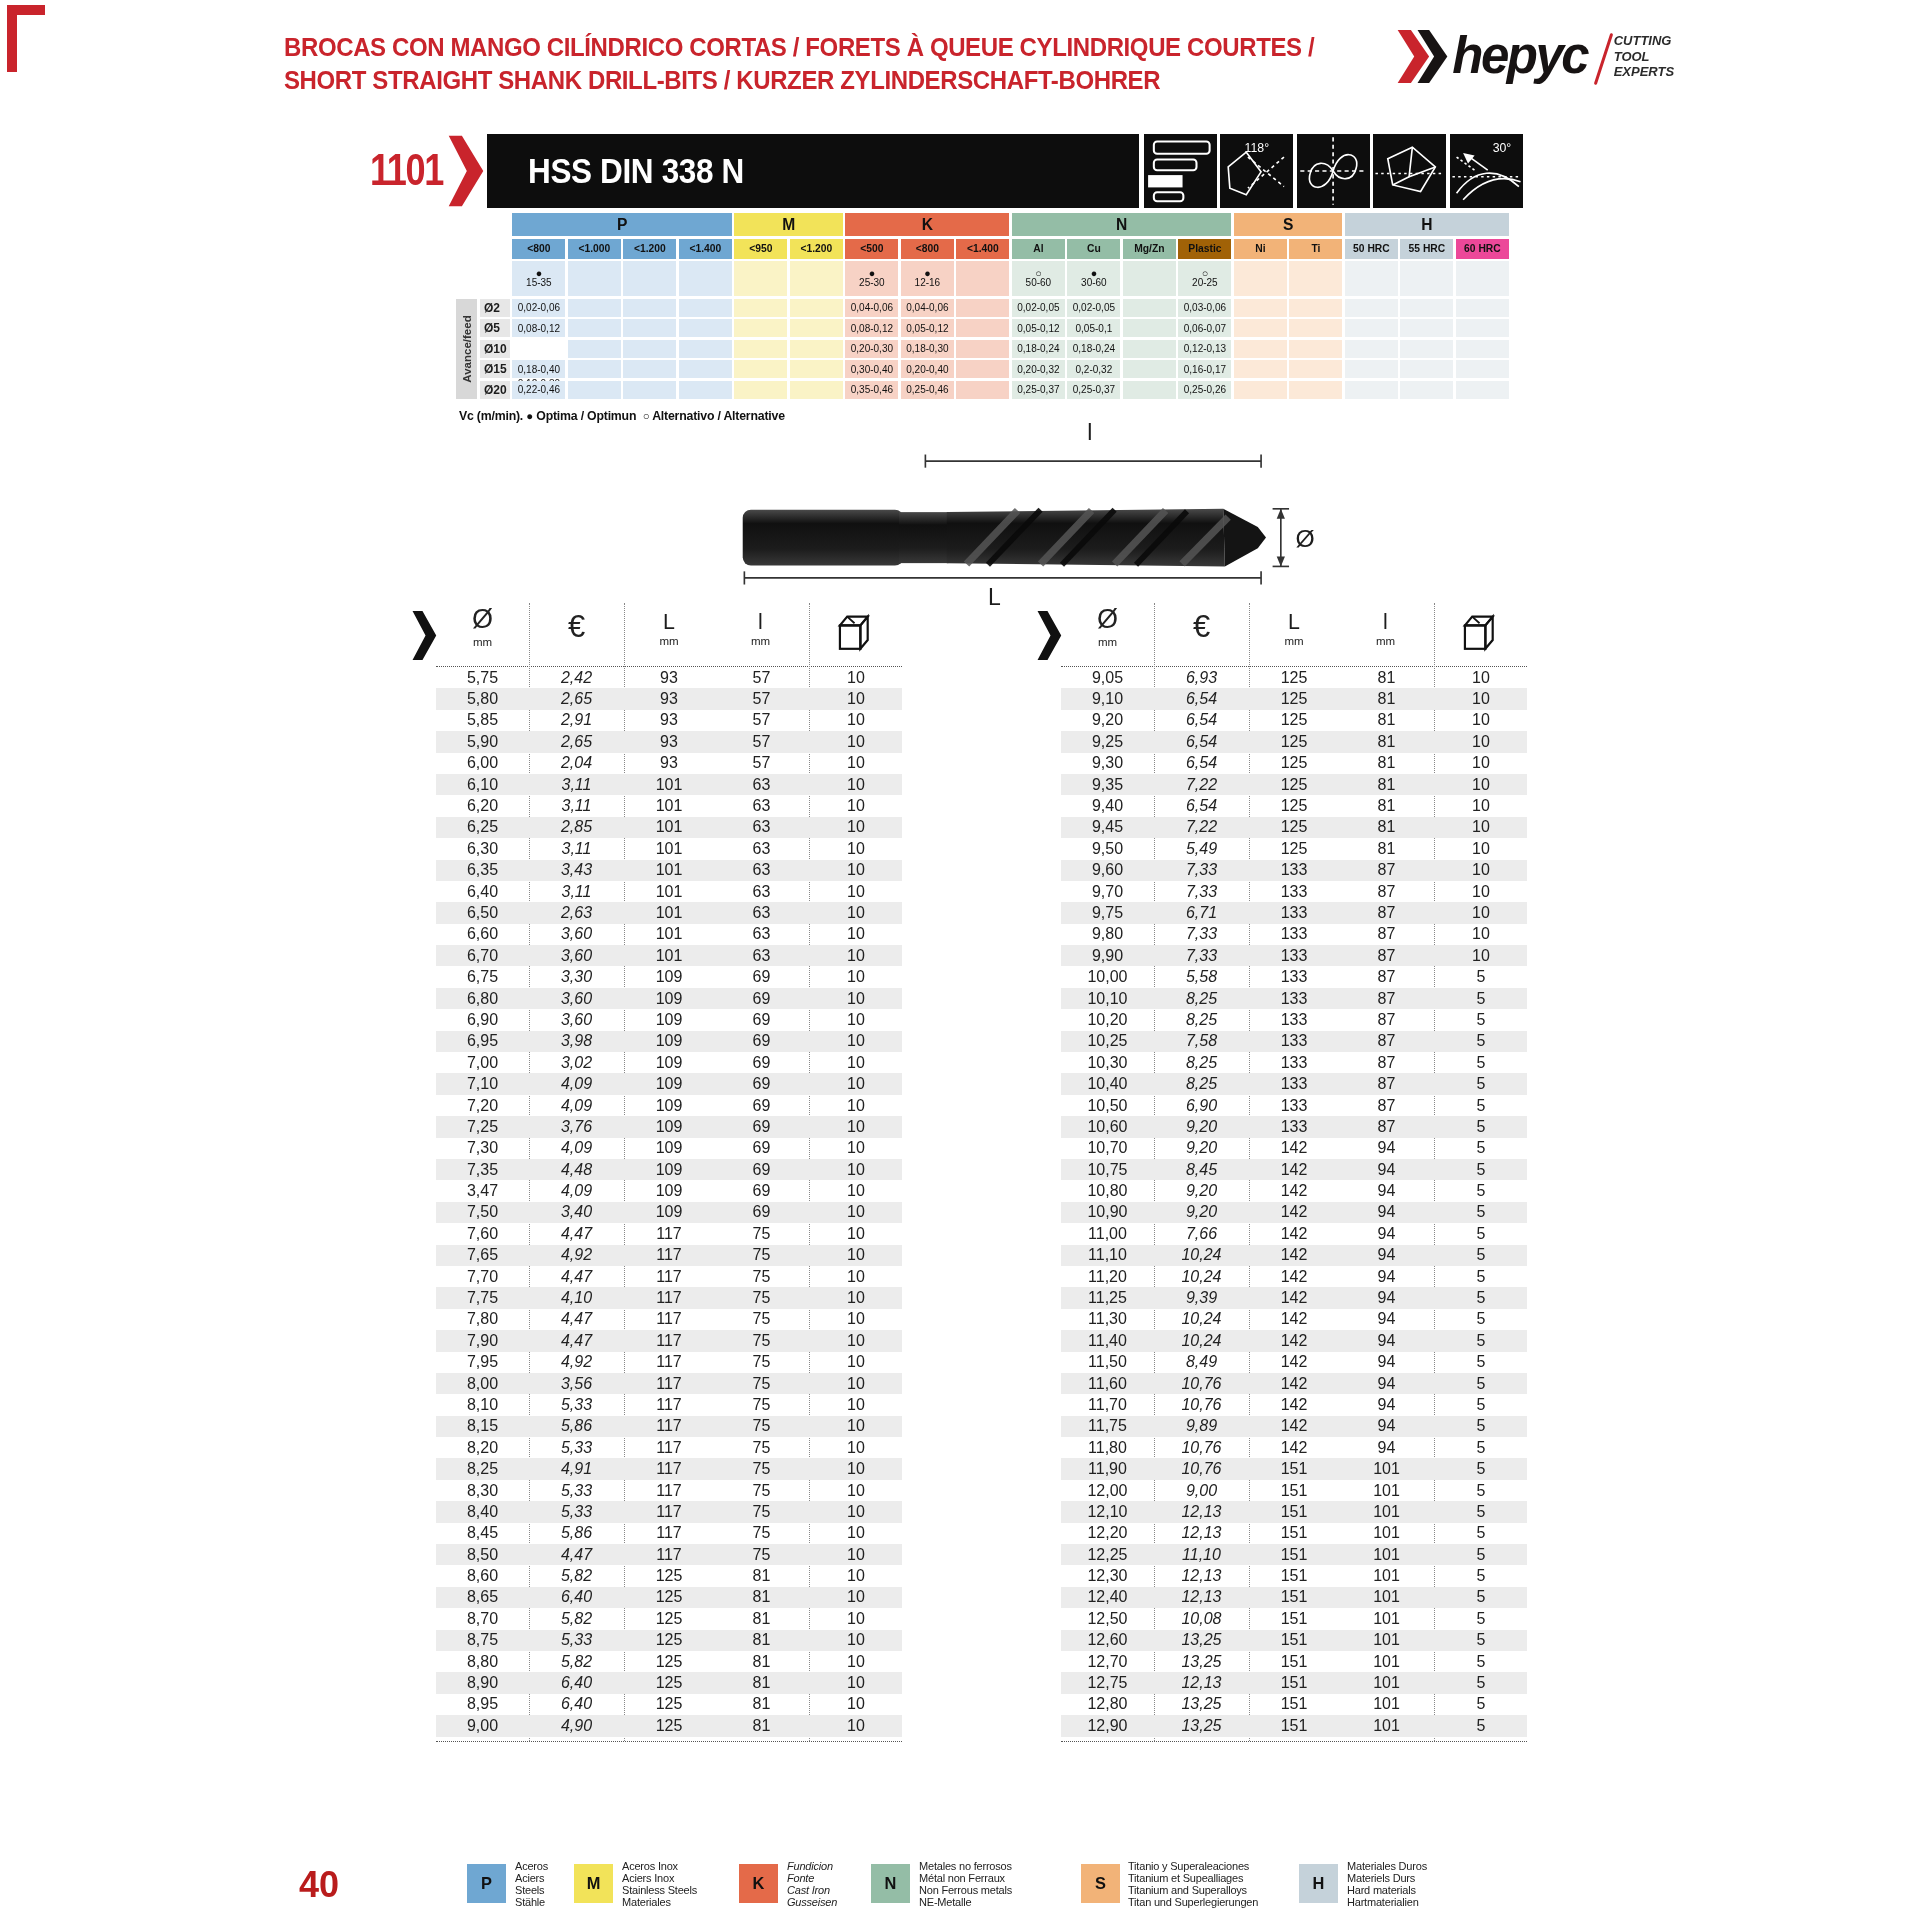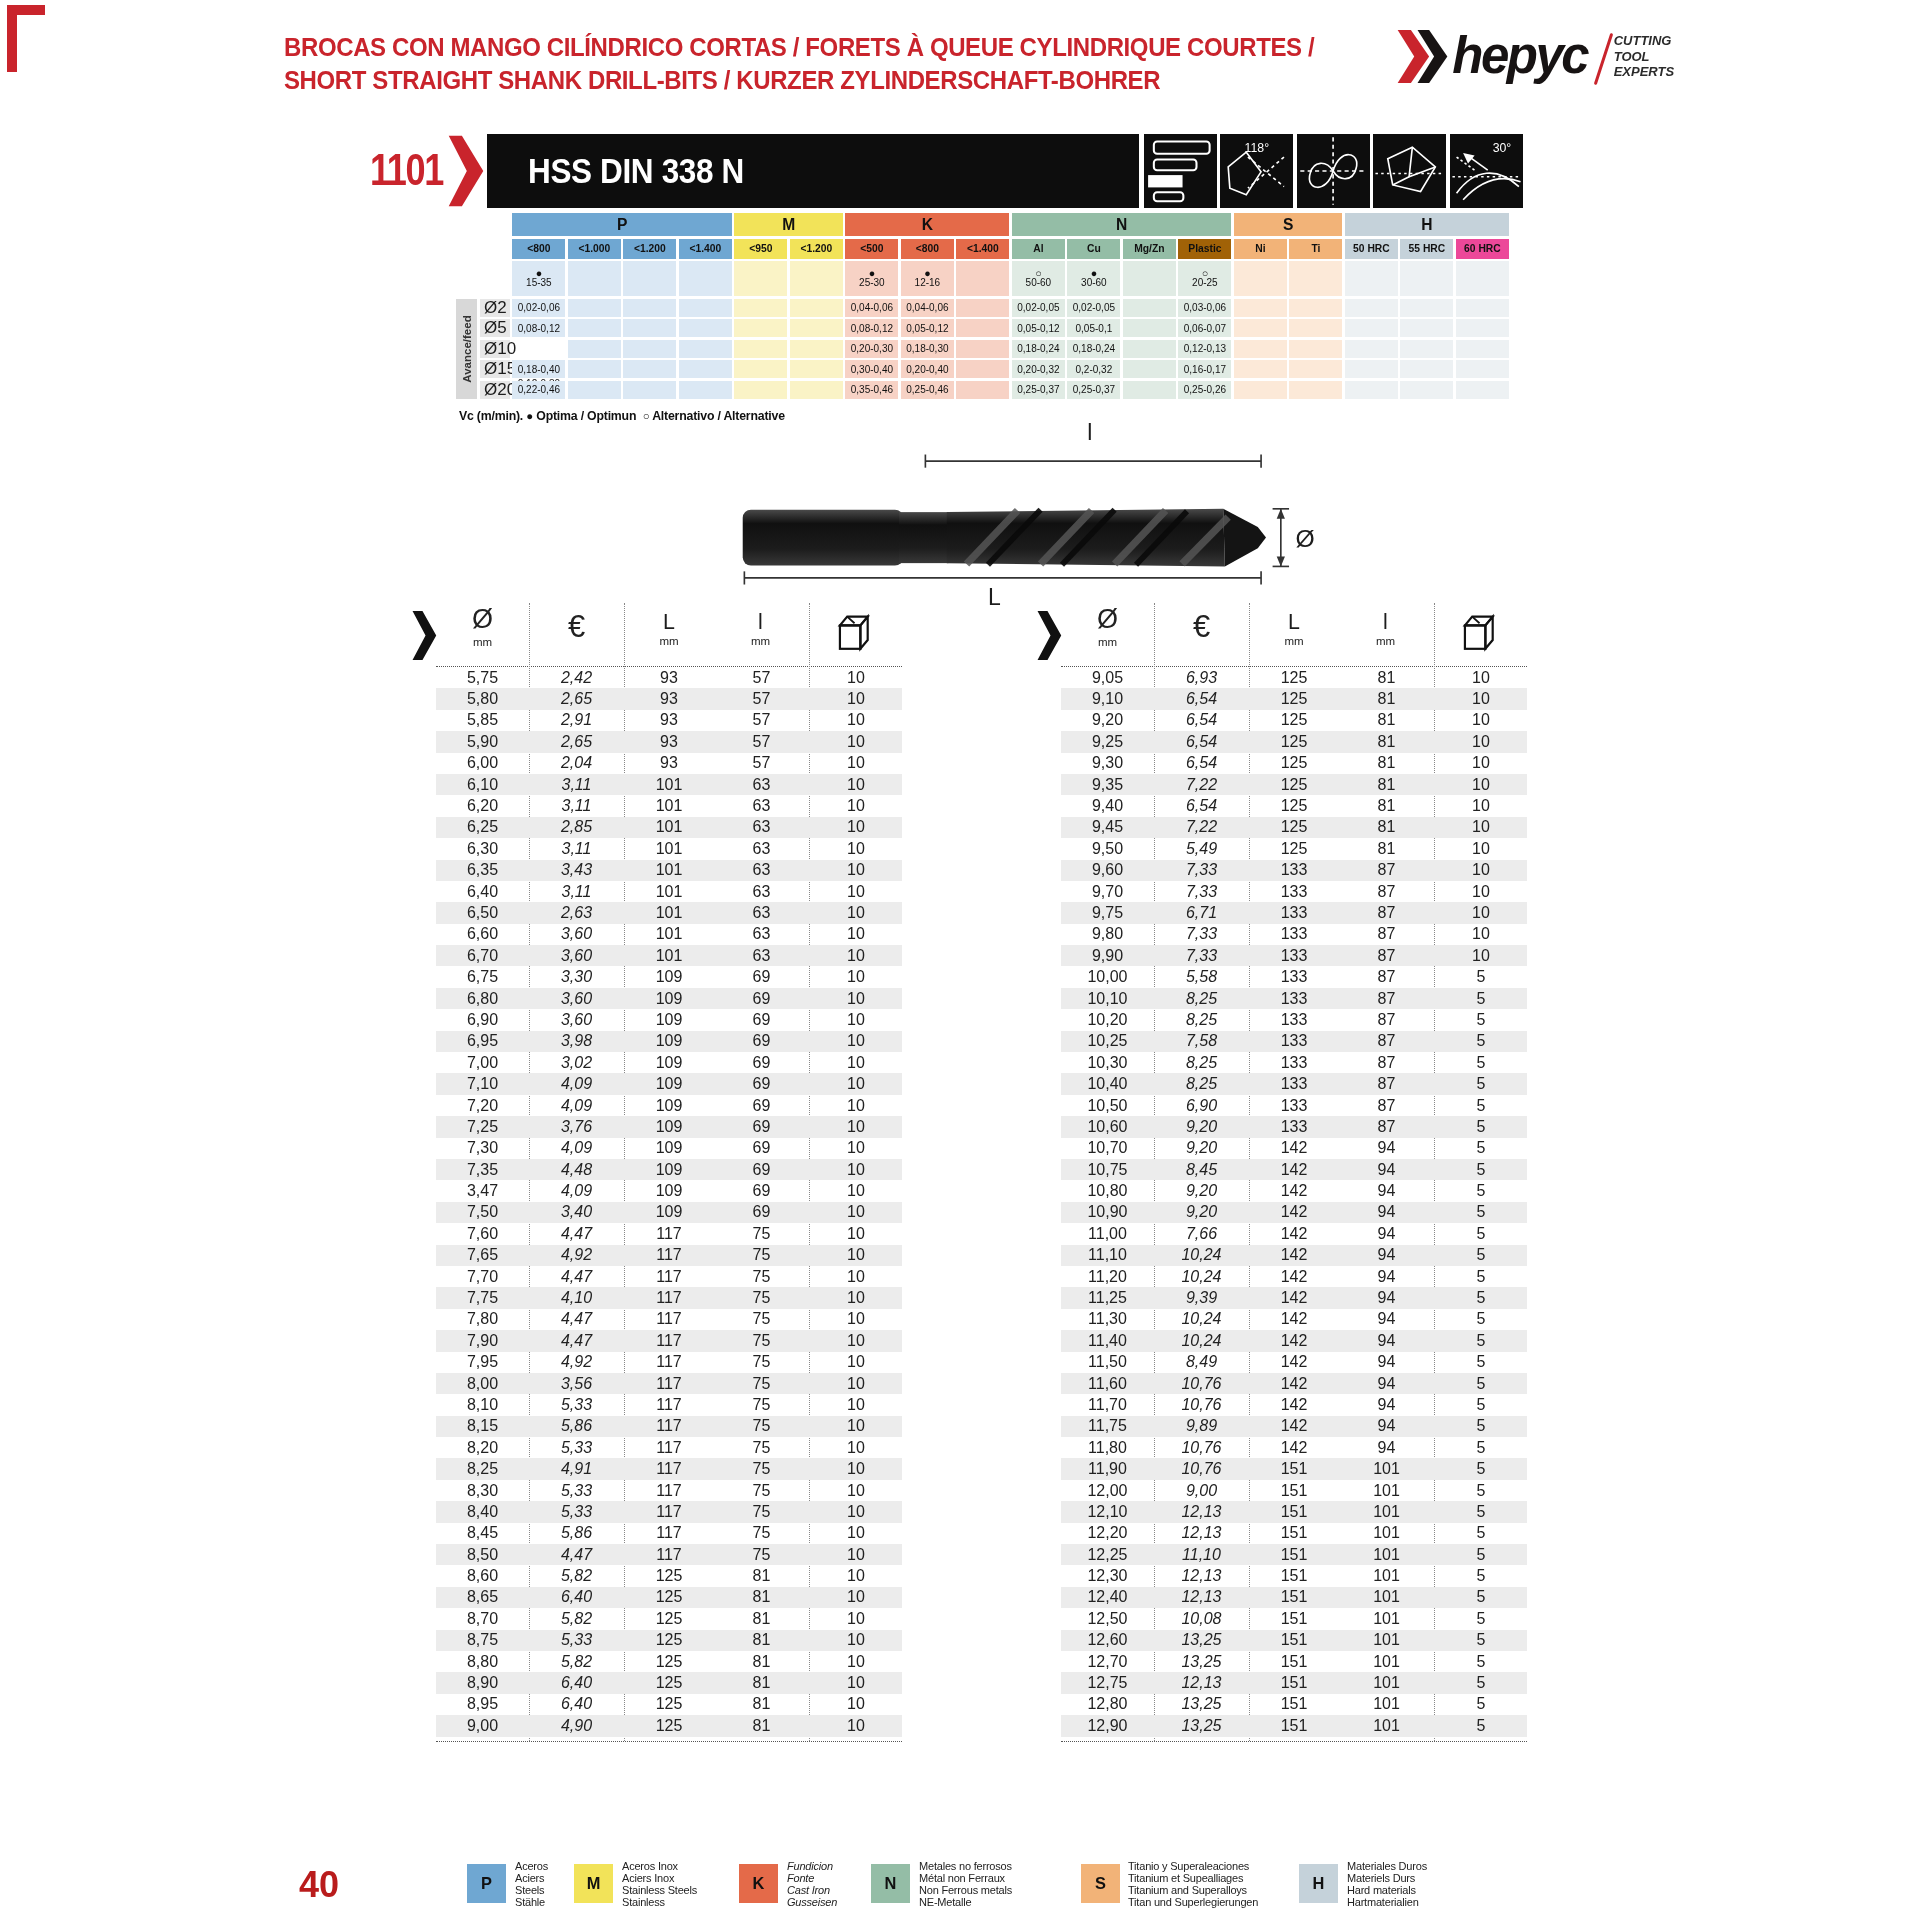--- a/index.html
+++ b/index.html
@@ -40,21 +40,21 @@
   
   .speed-table{position:absolute;left:456px;top:213px;display:grid;
     grid-template-columns:21.4px 30px repeat(18,53px);
     grid-template-rows:23px 20px 35px repeat(5,18px);gap:2.5px;}
   .speed-table div{display:flex;align-items:center;justify-content:center;}
   .st-letter{font-size:15.6px;font-weight:bold;color:#111;}
   .st-sub{font-size:10.3px;font-weight:bold;color:#111;}
   .st-vc{flex-direction:column;font-size:10px;color:#111;line-height:10.7px;}
   .st-vc .dot{font-size:10.7px;line-height:10px;}
   .st-data{font-size:10px;color:#111;}
-  .st-rowlabel{background:#e7e7e7;font-size:17px;font-weight:normal;justify-content:flex-start!important;
+  .st-rowlabel{background:#e7e7e7;font-size:12px;font-weight:bold;justify-content:flex-start!important;
     padding-left:4.1px;}
   .st-avance{background:#d8d8d8;}
   .st-avance span{transform:rotate(-90deg);font-size:11.5px;font-weight:bold;white-space:nowrap;color:#333;}
   .st-note{position:absolute;left:459px;top:409px;font-size:12.3px;font-weight:bold;
     letter-spacing:-0.2px;color:#111;}
   .st-note .marker{font-size:11.5px;}
 
   
   .ptable{position:absolute;top:603px;width:466px;height:1145px;}
   #ptable-left{left:436px;}
@@ -1165,21 +1165,21 @@
       <div data-interactable="false">Aceros</div>
       <div data-interactable="false">Aciers</div>
       <div data-interactable="false">Steels</div>
       <div data-interactable="false">Stähle</div>
     </div>
     <div class="chip" data-interactable="false" style="left: 574px; background: rgb(242, 227, 89);">M</div>
     <div class="chip-text" data-interactable="false" style="left: 622px;">
       <div data-interactable="false">Aceros Inox</div>
       <div data-interactable="false">Aciers Inox</div>
       <div data-interactable="false">Stainless Steels</div>
-      <div data-interactable="false">Stainless</div>
+      <div data-interactable="false">Materiales</div>
     </div>
     <div class="chip" data-interactable="false" style="left: 739px; background: rgb(228, 106, 73);">K</div>
     <div class="chip-text" data-interactable="false" style="left: 787px; font-style: italic;">
       <div data-interactable="false">Fundicion</div>
       <div data-interactable="false">Fonte</div>
       <div data-interactable="false">Cast Iron</div>
       <div data-interactable="false">Gusseisen</div>
     </div>
     <div class="chip" data-interactable="false" style="left: 871px; background: rgb(148, 189, 166);">N</div>
     <div class="chip-text" data-interactable="false" style="left: 919px;">

